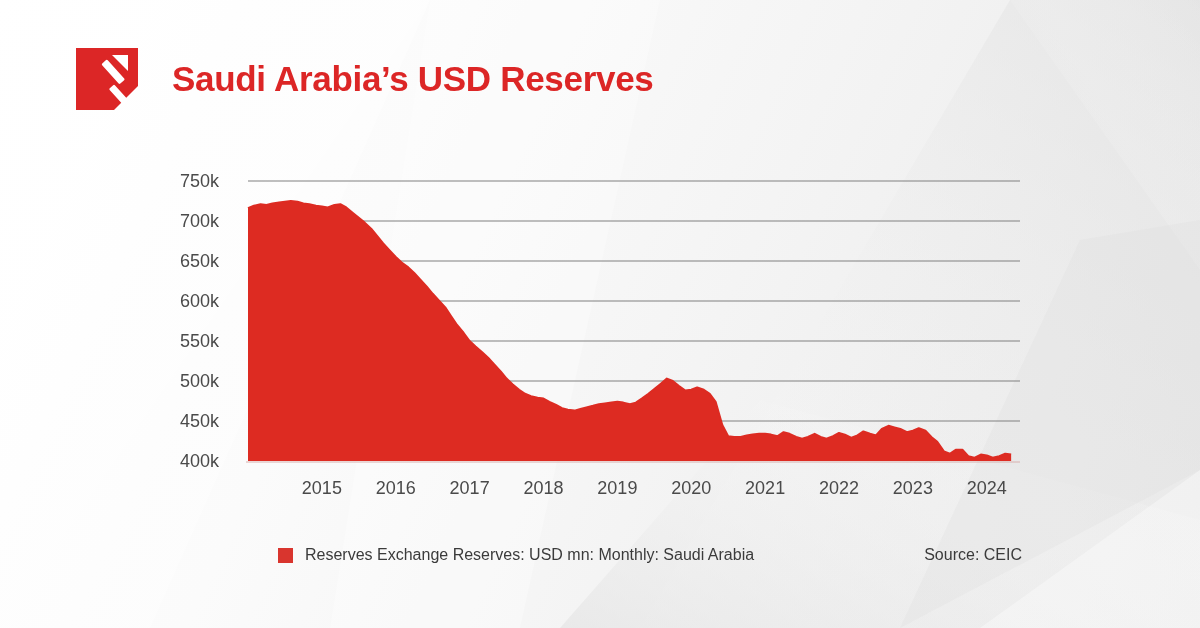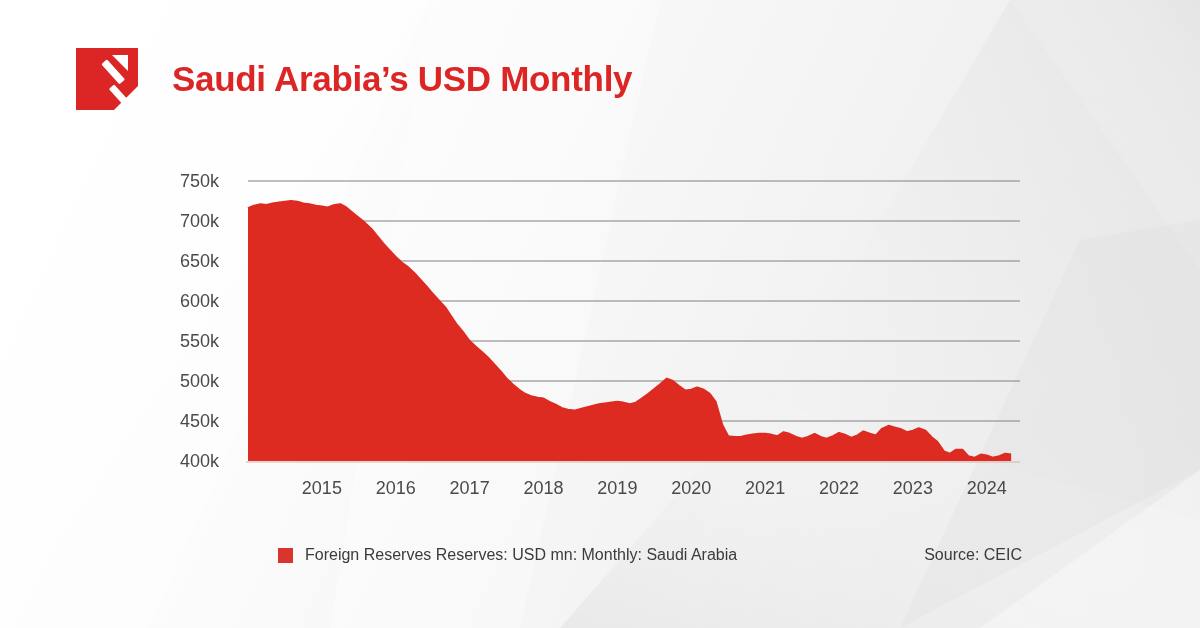--- a/index.html
+++ b/index.html
@@ -101,21 +101,21 @@
 <div id="header">
   <div id="logo-mark">
     <svg viewBox="0 0 62 62">
       <path d="M0 0 H62 V38 L38 62 H0 Z" fill="#DC2626"></path>
       <path d="M36 7 L52 7 L52 23 Z" fill="#ffffff"></path>
       <rect x="33.5" y="10.5" width="7.5" height="27" rx="1.2" transform="rotate(-42 37 24)" fill="#ffffff"></rect>
       <rect x="39" y="36" width="7" height="21" rx="1.2" transform="rotate(-42 42.5 46.5)" fill="#ffffff"></rect>
       <path d="M38 62 L62 38 L62 62 Z" fill="#ffffff" opacity="0"></path>
     </svg>
   </div>
-  <div id="chart-title">Saudi Arabia’s USD Monthly</div>
+  <div id="chart-title">Saudi Arabia’s USD Reserves</div>
 </div>
 
 <div id="chart-block">
   <svg id="chart-svg" viewBox="0 0 1200 628">
     <g id="gridlines-group">
         <line x1="248" y1="421" x2="1020" y2="421" class="gridline"></line>
         <line x1="248" y1="381" x2="1020" y2="381" class="gridline"></line>
         <line x1="248" y1="341" x2="1020" y2="341" class="gridline"></line>
         <line x1="248" y1="301" x2="1020" y2="301" class="gridline"></line>
         <line x1="248" y1="261" x2="1020" y2="261" class="gridline"></line>
@@ -148,16 +148,16 @@
         <path d="M 248.00 461 L 248.00 208.20 L 253.91 205.80 L 260.56 204.20 L 266.47 205.00 L 272.38 203.40 L 279.03 202.60 L 284.94 201.80 L 290.85 201.00 L 297.50 201.80 L 303.41 203.40 L 309.32 204.20 L 315.97 205.80 L 321.88 206.60 L 327.79 207.40 L 334.43 205.00 L 340.34 204.20 L 346.25 207.40 L 352.90 213.00 L 358.81 217.80 L 364.72 222.60 L 371.37 229.00 L 377.28 236.20 L 383.19 243.40 L 389.84 250.60 L 395.75 257.00 L 401.66 262.60 L 408.31 267.40 L 414.22 273.00 L 420.13 279.40 L 426.78 286.60 L 432.69 293.80 L 438.60 300.20 L 445.25 307.40 L 451.16 316.20 L 457.07 325.00 L 463.72 333.00 L 469.63 341.00 L 475.54 346.60 L 482.19 352.20 L 488.10 357.80 L 494.01 364.20 L 500.65 371.40 L 506.56 378.60 L 512.47 384.20 L 519.12 389.80 L 525.03 393.80 L 530.94 396.20 L 537.59 397.80 L 543.50 398.60 L 549.41 401.80 L 556.06 405.00 L 561.97 408.20 L 567.88 409.80 L 574.53 410.60 L 580.44 409.00 L 586.35 407.40 L 593.00 405.80 L 598.91 404.20 L 604.82 403.40 L 611.47 402.60 L 617.38 401.80 L 623.29 402.60 L 629.94 404.20 L 635.85 402.60 L 641.76 398.60 L 648.41 393.80 L 654.32 389.00 L 660.23 384.20 L 666.87 378.60 L 672.78 381.00 L 678.69 385.80 L 685.34 390.60 L 691.25 389.80 L 697.16 387.40 L 703.81 389.80 L 709.72 393.80 L 715.63 401.80 L 722.28 425.00 L 728.19 436.20 L 734.10 437.00 L 740.75 437.00 L 746.66 435.40 L 752.57 434.60 L 759.22 433.80 L 765.13 433.80 L 771.04 434.60 L 777.69 436.20 L 783.60 432.20 L 789.51 433.80 L 796.16 437.00 L 802.07 438.60 L 807.98 437.00 L 814.63 433.80 L 820.54 437.00 L 826.45 438.60 L 833.09 436.20 L 839.00 433.00 L 844.91 434.60 L 851.56 437.80 L 857.47 435.40 L 863.38 431.40 L 870.03 433.80 L 875.94 435.40 L 881.85 429.00 L 888.50 425.80 L 894.41 427.40 L 900.32 429.00 L 906.97 432.20 L 912.88 430.60 L 918.79 428.20 L 925.44 430.60 L 931.35 437.00 L 937.26 441.80 L 943.91 451.40 L 949.82 453.80 L 955.73 449.80 L 962.38 449.80 L 968.29 456.20 L 974.20 457.80 L 980.85 454.60 L 986.76 455.40 L 992.67 457.80 L 999.31 456.20 L 1005.22 453.80 L 1011.13 454.60 L 1011.13 461 Z" fill="#DD2B22"></path>
         <path d="M 248.00 208.20 L 253.91 205.80 L 260.56 204.20 L 266.47 205.00 L 272.38 203.40 L 279.03 202.60 L 284.94 201.80 L 290.85 201.00 L 297.50 201.80 L 303.41 203.40 L 309.32 204.20 L 315.97 205.80 L 321.88 206.60 L 327.79 207.40 L 334.43 205.00 L 340.34 204.20 L 346.25 207.40 L 352.90 213.00 L 358.81 217.80 L 364.72 222.60 L 371.37 229.00 L 377.28 236.20 L 383.19 243.40 L 389.84 250.60 L 395.75 257.00 L 401.66 262.60 L 408.31 267.40 L 414.22 273.00 L 420.13 279.40 L 426.78 286.60 L 432.69 293.80 L 438.60 300.20 L 445.25 307.40 L 451.16 316.20 L 457.07 325.00 L 463.72 333.00 L 469.63 341.00 L 475.54 346.60 L 482.19 352.20 L 488.10 357.80 L 494.01 364.20 L 500.65 371.40 L 506.56 378.60 L 512.47 384.20 L 519.12 389.80 L 525.03 393.80 L 530.94 396.20 L 537.59 397.80 L 543.50 398.60 L 549.41 401.80 L 556.06 405.00 L 561.97 408.20 L 567.88 409.80 L 574.53 410.60 L 580.44 409.00 L 586.35 407.40 L 593.00 405.80 L 598.91 404.20 L 604.82 403.40 L 611.47 402.60 L 617.38 401.80 L 623.29 402.60 L 629.94 404.20 L 635.85 402.60 L 641.76 398.60 L 648.41 393.80 L 654.32 389.00 L 660.23 384.20 L 666.87 378.60 L 672.78 381.00 L 678.69 385.80 L 685.34 390.60 L 691.25 389.80 L 697.16 387.40 L 703.81 389.80 L 709.72 393.80 L 715.63 401.80 L 722.28 425.00 L 728.19 436.20 L 734.10 437.00 L 740.75 437.00 L 746.66 435.40 L 752.57 434.60 L 759.22 433.80 L 765.13 433.80 L 771.04 434.60 L 777.69 436.20 L 783.60 432.20 L 789.51 433.80 L 796.16 437.00 L 802.07 438.60 L 807.98 437.00 L 814.63 433.80 L 820.54 437.00 L 826.45 438.60 L 833.09 436.20 L 839.00 433.00 L 844.91 434.60 L 851.56 437.80 L 857.47 435.40 L 863.38 431.40 L 870.03 433.80 L 875.94 435.40 L 881.85 429.00 L 888.50 425.80 L 894.41 427.40 L 900.32 429.00 L 906.97 432.20 L 912.88 430.60 L 918.79 428.20 L 925.44 430.60 L 931.35 437.00 L 937.26 441.80 L 943.91 451.40 L 949.82 453.80 L 955.73 449.80 L 962.38 449.80 L 968.29 456.20 L 974.20 457.80 L 980.85 454.60 L 986.76 455.40 L 992.67 457.80 L 999.31 456.20 L 1005.22 453.80 L 1011.13 454.60" fill="none" stroke="#DD2B22" stroke-width="2" stroke-linejoin="round"></path>
         <line x1="246" y1="462" x2="1020" y2="462" class="baseline"></line>
       </g>
   </svg>
 </div>
 
 <div id="footer">
   <div id="legend-entry">
     <span id="legend-swatch"></span>
-    <span id="legend-label">Foreign Reserves Reserves: USD mn: Monthly: Saudi Arabia</span>
+    <span id="legend-label">Reserves Exchange Reserves: USD mn: Monthly: Saudi Arabia</span>
   </div>
   <div id="source-label">Source: CEIC</div>
 </div>
 
 </body></html>

